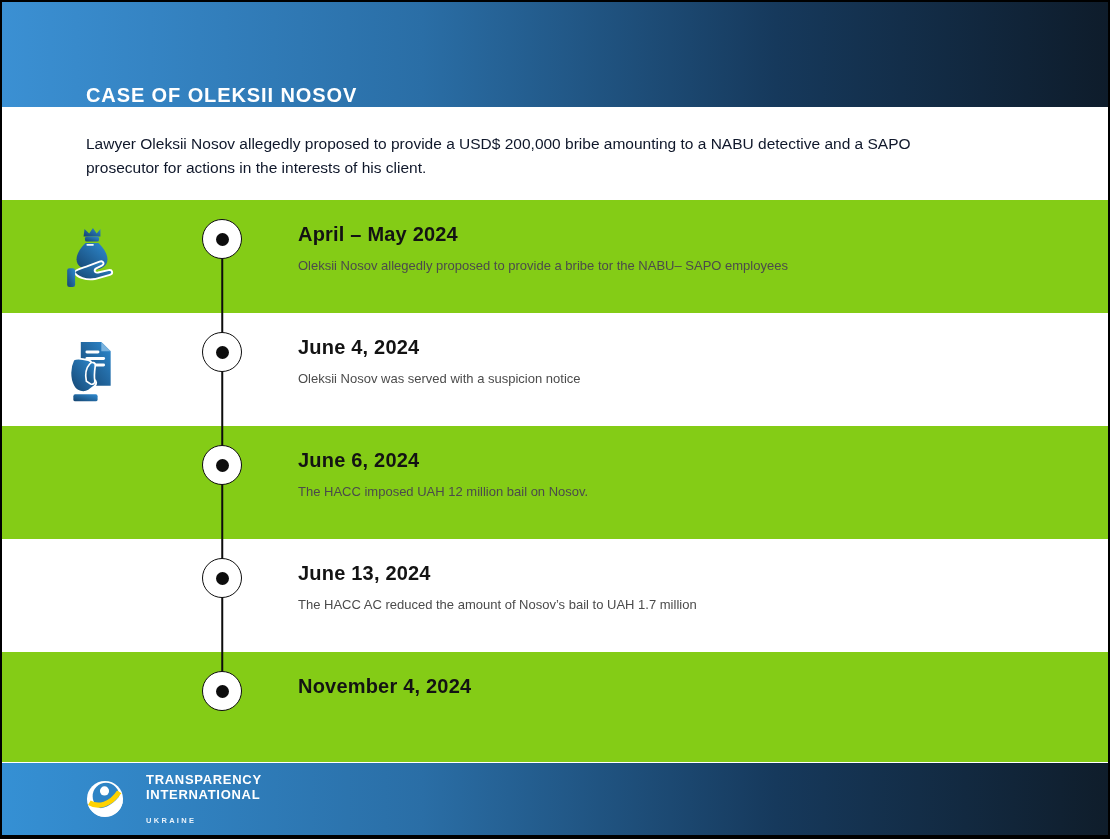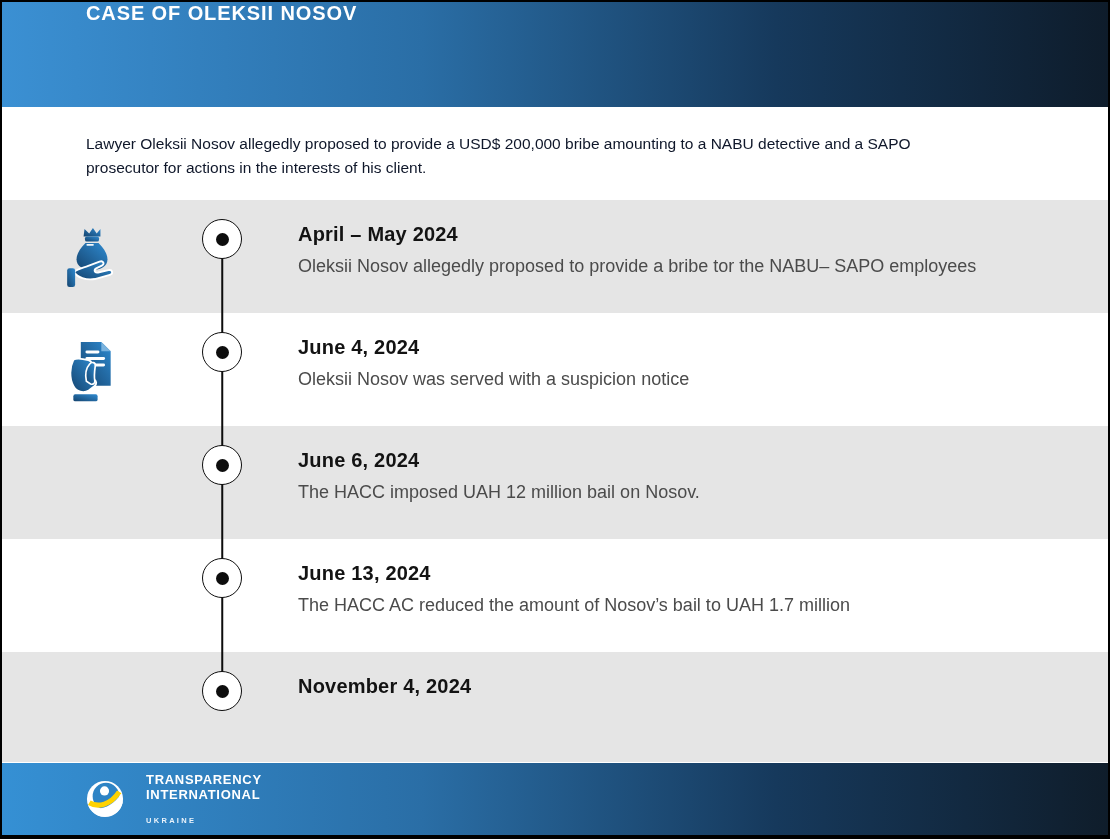--- a/index.html
+++ b/index.html
@@ -6,49 +6,49 @@
   .frame {
     width:1110px; height:839px; box-sizing:border-box;
     border:2px solid #000; border-bottom-width:4px;
     display:flex; flex-direction:column;
     font-family:"Liberation Sans", sans-serif;
     background:#fff; overflow:hidden;
   }
   .header {
     height:105px; flex:0 0 105px;
     background:linear-gradient(90deg,#3b90d3 0%, #2a6ea6 38%, #16395c 70%, #0e1c2b 100%);
-    display:flex; align-items:flex-start; padding-left:84px; box-sizing:border-box;
+    display:flex; align-items:flex-end; padding-left:84px; box-sizing:border-box;
   }
   .header h1 {
     margin:0; color:#fff; font-size:20px; font-weight:800; letter-spacing:0.9px;
   }
   .intro {
     height:93px; flex:0 0 93px; background:#fff;
     padding:25px 110px 0 84px; box-sizing:border-box;
   }
   .intro p { margin:0; font-size:15.5px; line-height:24px; color:#0f172a; max-width:900px; }
   .timeline { flex:1; display:flex; flex-direction:column; }
   .row { height:113px; flex:0 0 113px; display:flex; background:#fff; }
   .row.last { height:110px; flex:0 0 110px; }
-  .row.alt { background:#e5e5e5; }
+  .row.alt { background:#84cc16; }
   .icon-cell { width:180px; flex:0 0 180px; display:flex; align-items:center; justify-content:center; }
   .dot-cell { width:80px; flex:0 0 80px; position:relative; }
   .connector { position:absolute; left:50%; transform:translateX(-50%); width:1.5px; background:#0d0d0d; top:0; bottom:0; }
   .row.first .connector { top:39px; }
   .row.last  .connector { bottom:calc(100% - 39px); }
   .dot {
     position:absolute; top:19px; left:50%; transform:translateX(-50%);
     width:40px; height:40px; border-radius:50%; background:#fff;
     border:1.6px solid #0d0d0d; box-sizing:border-box;
     display:flex; align-items:center; justify-content:center;
   }
   .dot-core { width:13px; height:13px; border-radius:50%; background:#0d0d0d; }
   .text-cell { flex:1; padding:23px 40px 0 36px; box-sizing:border-box; }
   .date { margin:0 0 9px; font-size:20px; font-weight:800; color:#131313; letter-spacing:0.2px; }
-  .desc { margin:0; font-size:18px; line-height:22px; color:#4b4b4b; }
+  .desc { margin:0; font-size:13px; line-height:22px; color:#4b4b4b; }
   .footer {
     height:72px; flex:0 0 72px;
     background:linear-gradient(90deg,#3590d4 0%, #2a6ea6 38%, #16395c 70%, #0f1d2b 100%);
     display:flex; align-items:center; padding-left:84px; box-sizing:border-box; gap:22px;
   }
   .logo-text { display:flex; flex-direction:column; }
   .logo-line { color:#fff; font-size:13px; font-weight:700; letter-spacing:0.7px; line-height:14.5px; }
   .logo-sub  { color:#eaf3fb; font-size:7.5px; font-weight:700; letter-spacing:2.3px; margin-top:14px; }
 </style>
 </head>

